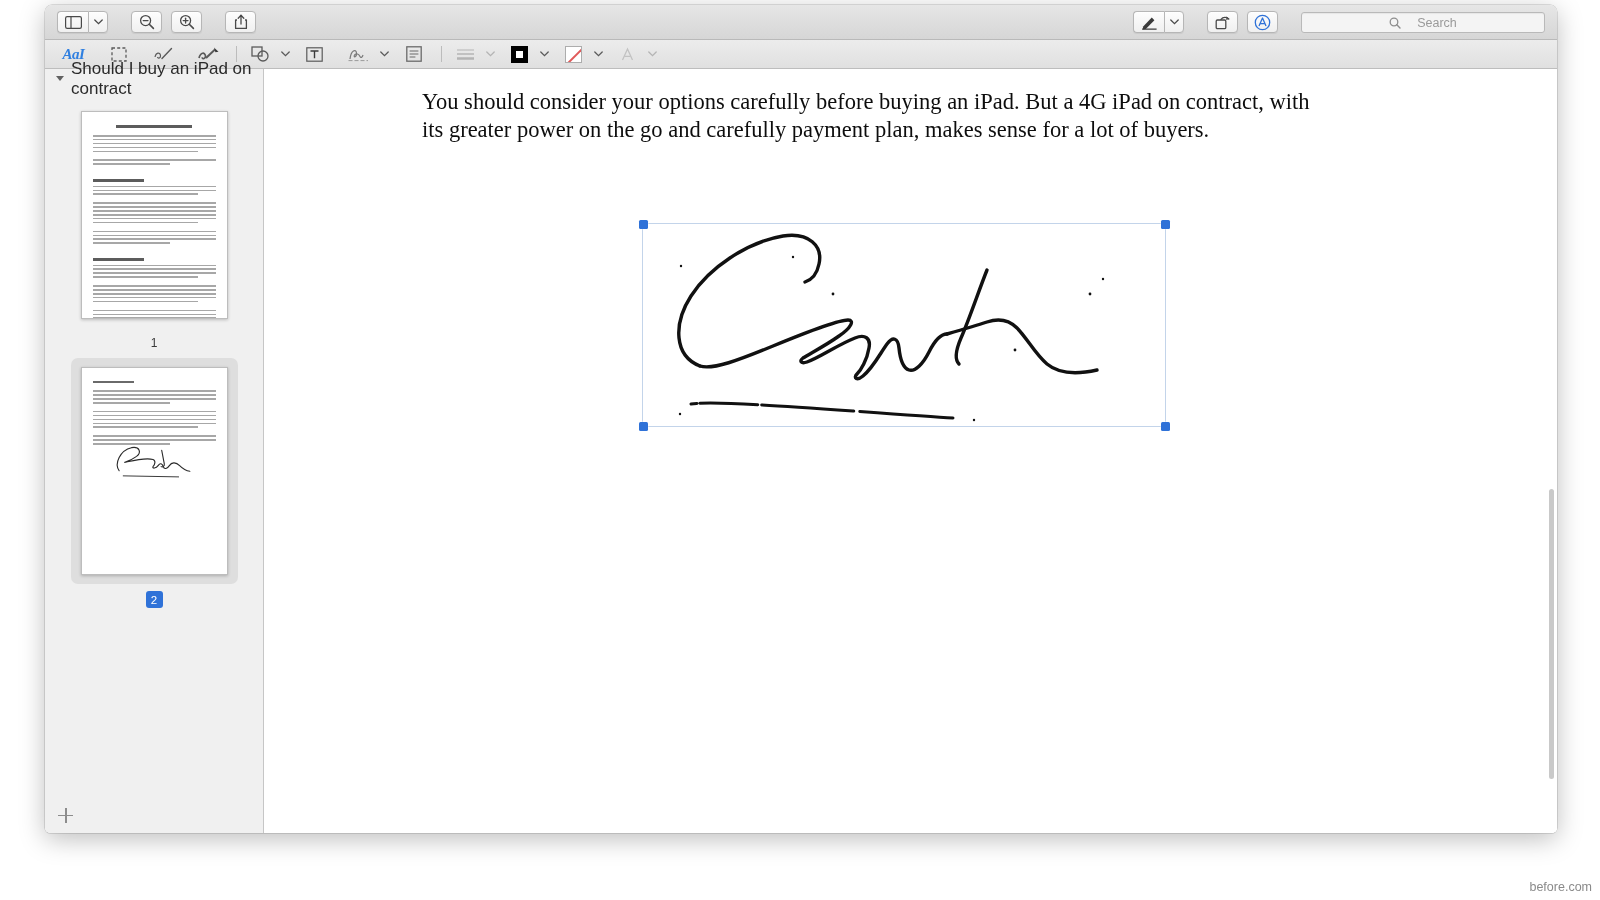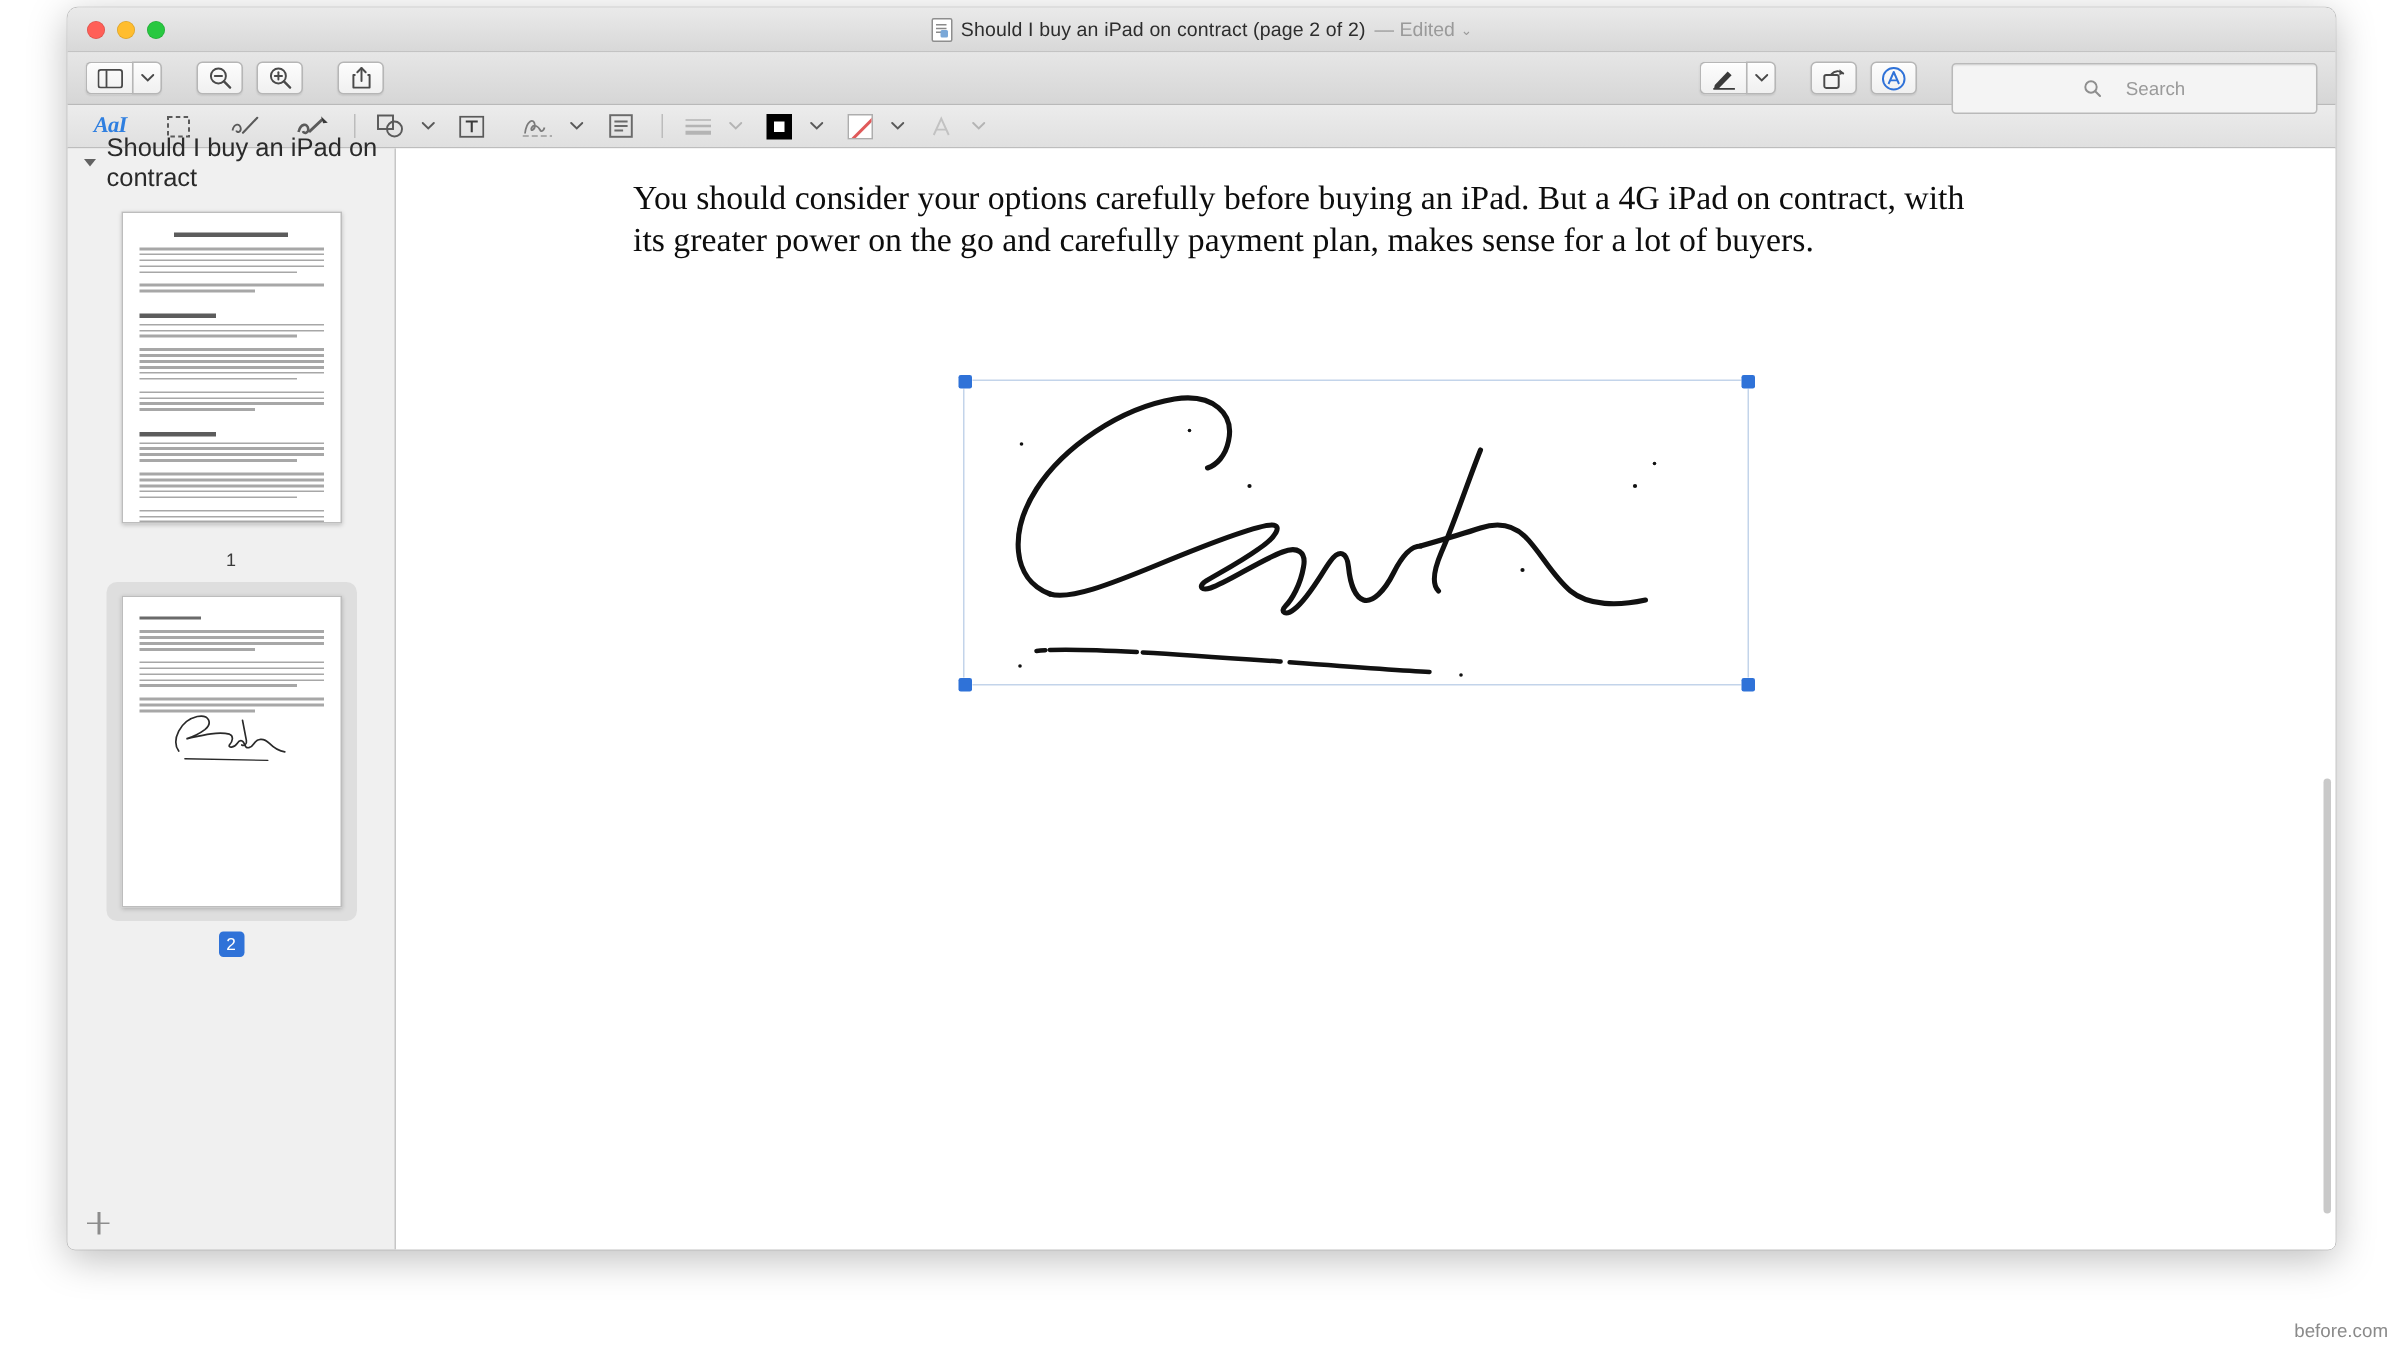--- a/index.html
+++ b/index.html
@@ -78,21 +78,21 @@
     margin-right: 9px; padding: 0 5px;
   }
   .tb-btn.joined-l { border-radius: 4px 0 0 4px; margin-right: 0; border-right: none; }
   .tb-btn.joined-r { border-radius: 0 4px 4px 0; min-width: 20px; padding: 0 4px; }
   .tb-spacer { width: 14px; }
 
   .icon-svg { display: block; }
 
   .search-field {
     position: absolute; right: 12px; top: 7px;
-    width: 244px; height: 34px;
+    width: 244px; height: 21px;
     background: #f4f4f4;
     border: 1px solid #b9b9b9; border-radius: 3px;
     display: flex; align-items: center; justify-content: center;
     gap: 16px;
     box-shadow: inset 0 1px 1px rgba(0,0,0,.06);
   }
   .search-ph { color: #9a9a9a; font-size: 12.5px; }
 
   
   .markup-bar {
@@ -239,33 +239,20 @@
     font-family: "Liberation Sans", sans-serif;
   }
 </style>
 </head>
 <body>
 
 <div id="root">
 
   <div class="window">
 
-    <div class="titlebar">
-      <div class="traffic">
-        <div class="light red"></div>
-        <div class="light yellow"></div>
-        <div class="light green"></div>
-      </div>
-      <div class="title-center">
-        <span class="doc-icon"></span>
-        <span class="title-text">Should I buy an iPad on contract (page 2 of 2)</span>
-        <span class="title-edited">— Edited</span>
-        <span class="title-chevron">⌄</span>
-      </div>
-    </div>
 
     <div class="toolbar">
       <div class="tb-group">
         <div class="tb-btn joined-l">
           <svg class="icon-svg" width="17" height="13" viewBox="0 0 17 13">
             <rect x="0.6" y="0.6" width="15.8" height="11.8" rx="1.6" fill="none" stroke="#4a4a4a" stroke-width="1.2"></rect>
             <line x1="6" y1="0.8" x2="6" y2="12.2" stroke="#4a4a4a" stroke-width="1.2"></line>
           </svg>
         </div>
         <div class="tb-btn joined-r">

